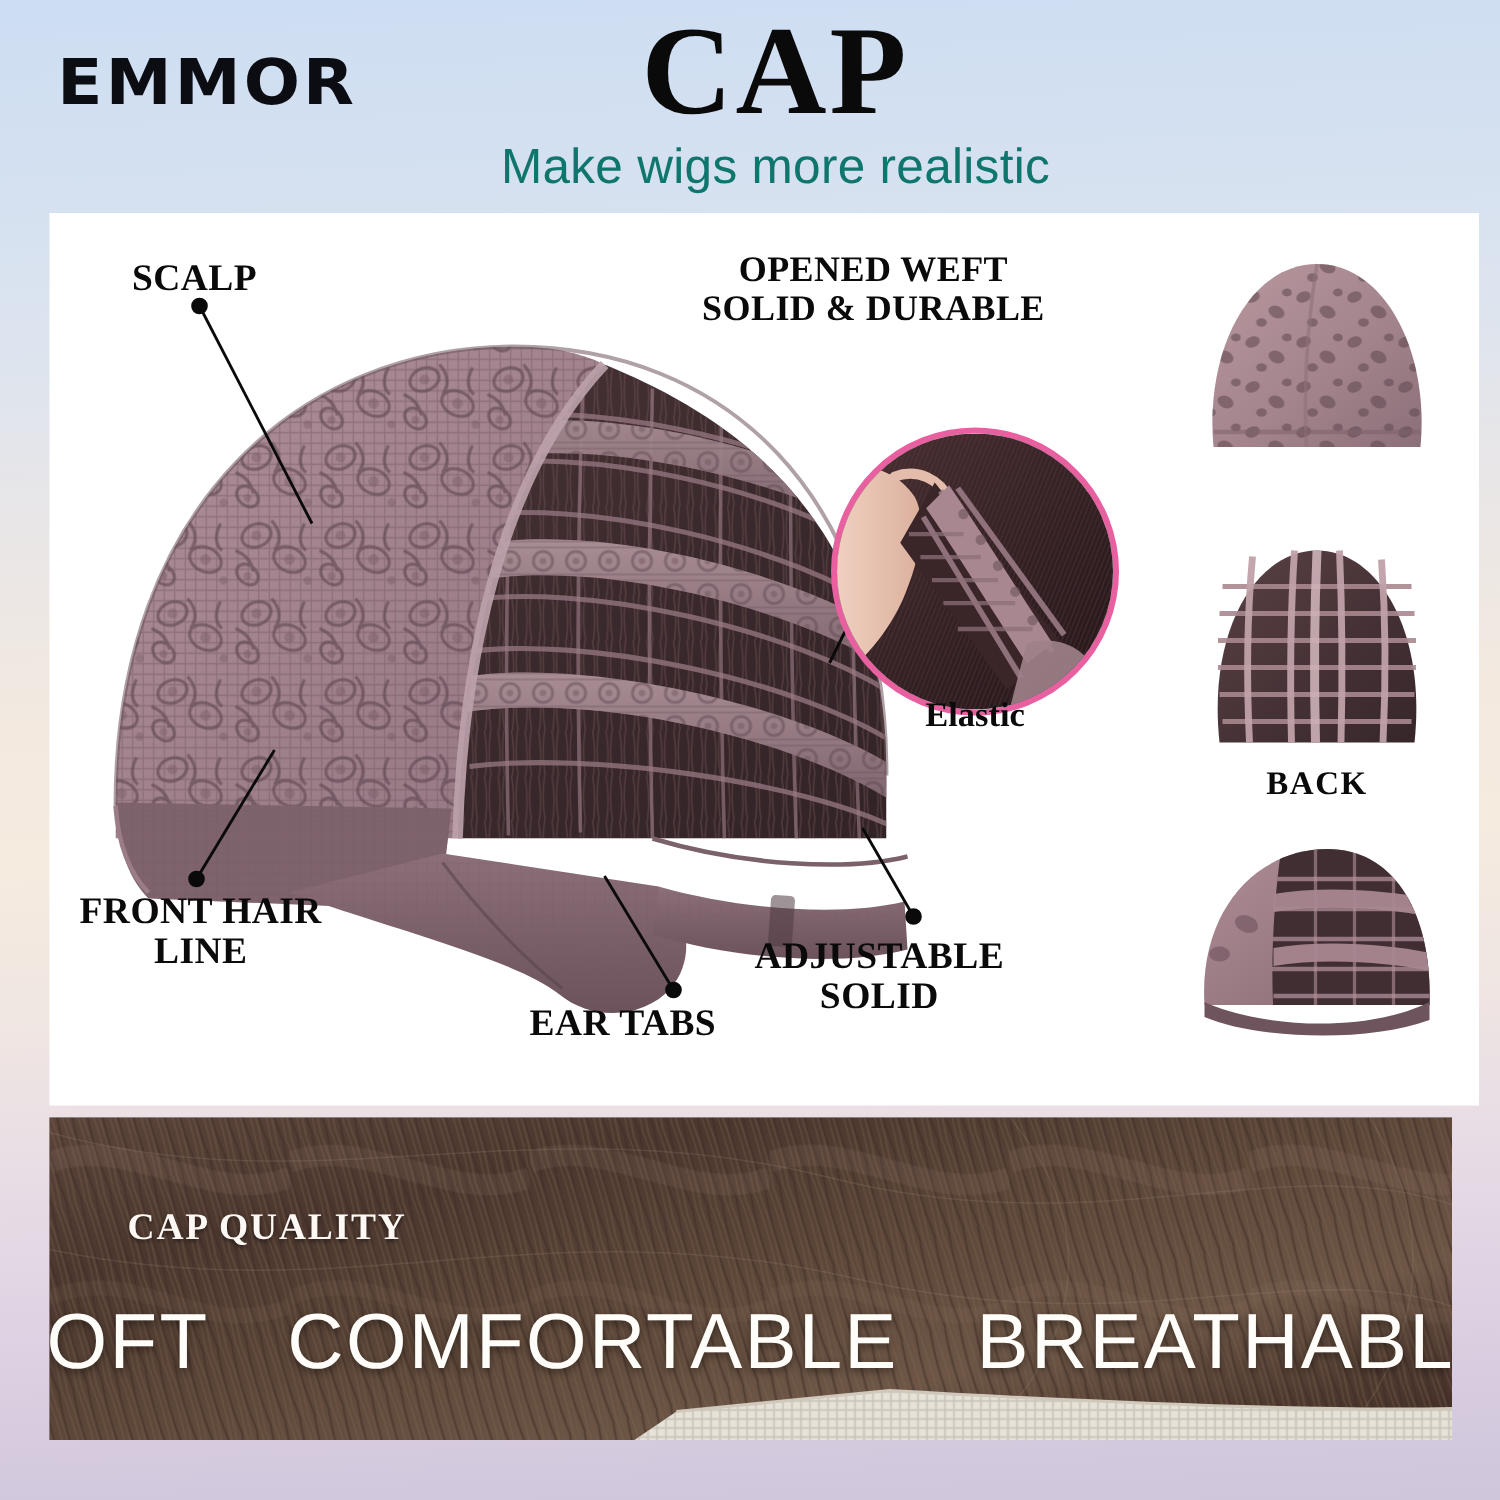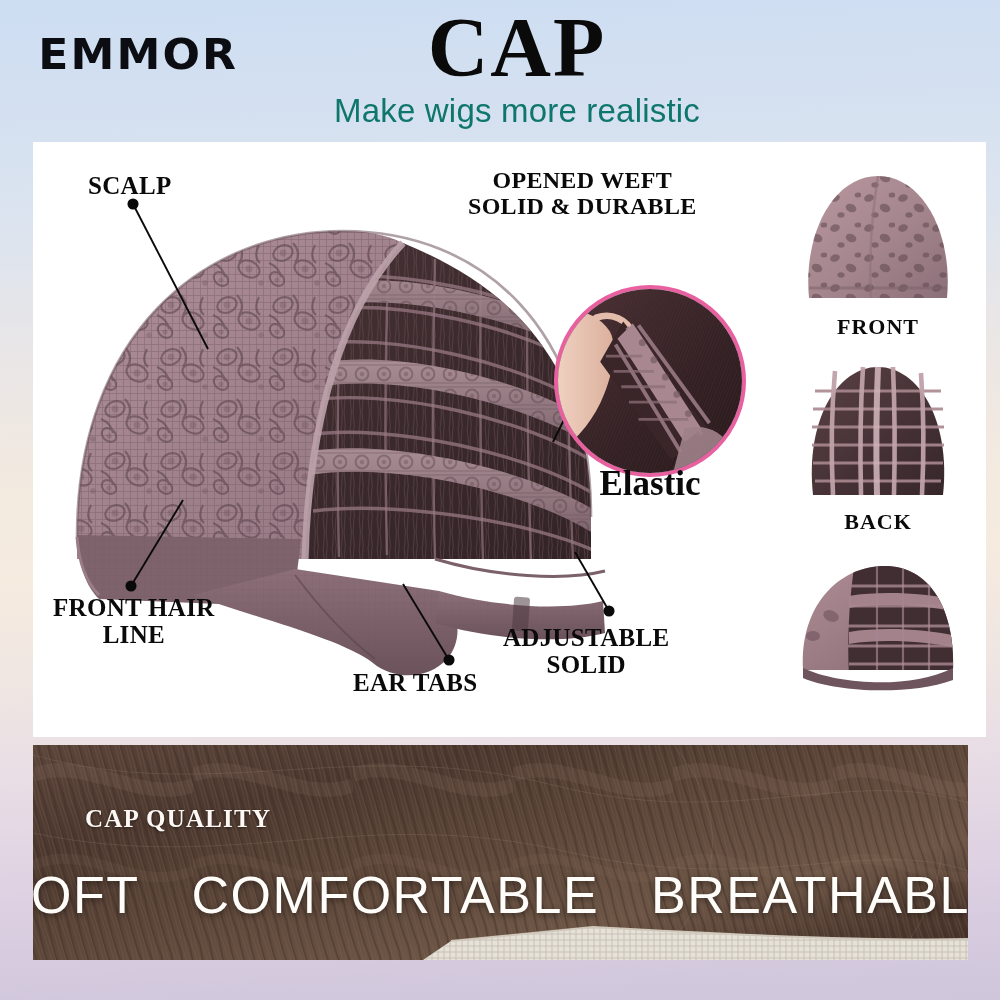--- a/index.html
+++ b/index.html
@@ -59,21 +59,21 @@
   
   #elastic-circle {
     position:absolute; left:521px; top:143px; width:192px; height:192px;
     border-radius:50%; border:4px solid #e8609f; overflow:hidden;
     background:#fff;
   }
   #elastic-circle .ec-inner { position:absolute; inset:0; }
   #elastic-label {
     position:absolute; left:521px; top:322px; width:192px; text-align:center;
     font-family:"Liberation Serif", serif; font-weight:700;
-    font-size:35px; color:#0a0a0a;
+    font-size:23px; color:#0a0a0a;
   }
 
   
   #thumbs { position:absolute; left:760px; top:18px; width:170px; height:560px; }
   .thumb { position:absolute; left:0; width:170px; }
   .thumb .pic { width:170px; height:150px; display:block; margin:0 auto; }
   .thumb .cap-name {
     text-align:center; font-family:"Liberation Serif", serif;
     font-weight:700; font-size:22px; color:#0a0a0a; margin-top:4px;
     letter-spacing:1px;
@@ -368,21 +368,20 @@
               <ellipse cx="14" cy="25" rx="3.6" ry="2.8"></ellipse>
               <ellipse cx="31" cy="5" rx="3.4" ry="2.6"></ellipse>
             </g>
           </pattern>
         </defs>
         <path d="M16 138 C10 74 40 16 85 16 C130 16 160 74 154 138 Z" fill="url(#fG)"></path>
         <path d="M16 138 C10 74 40 16 85 16 C130 16 160 74 154 138 Z" fill="url(#leopard)"></path>
         <path d="M85 16 C78 60 76 100 78 138" stroke="#8d717a" stroke-width="2.4" fill="none" opacity=".6"></path>
         <path d="M16 128 L154 128" stroke="#7e636c" stroke-width="3" opacity=".55"></path>
       </svg>
-      <div class="cap-name">FRONT</div>
     </div>
 
     <div class="thumb t1">
       <svg class="pic" viewBox="0 0 170 150">
         <defs>
           <linearGradient id="bG" x1="0" y1="0" x2="1" y2="1">
             <stop offset="0%" stop-color="#5a4145"></stop>
             <stop offset="100%" stop-color="#36262a"></stop>
           </linearGradient>
         </defs>

